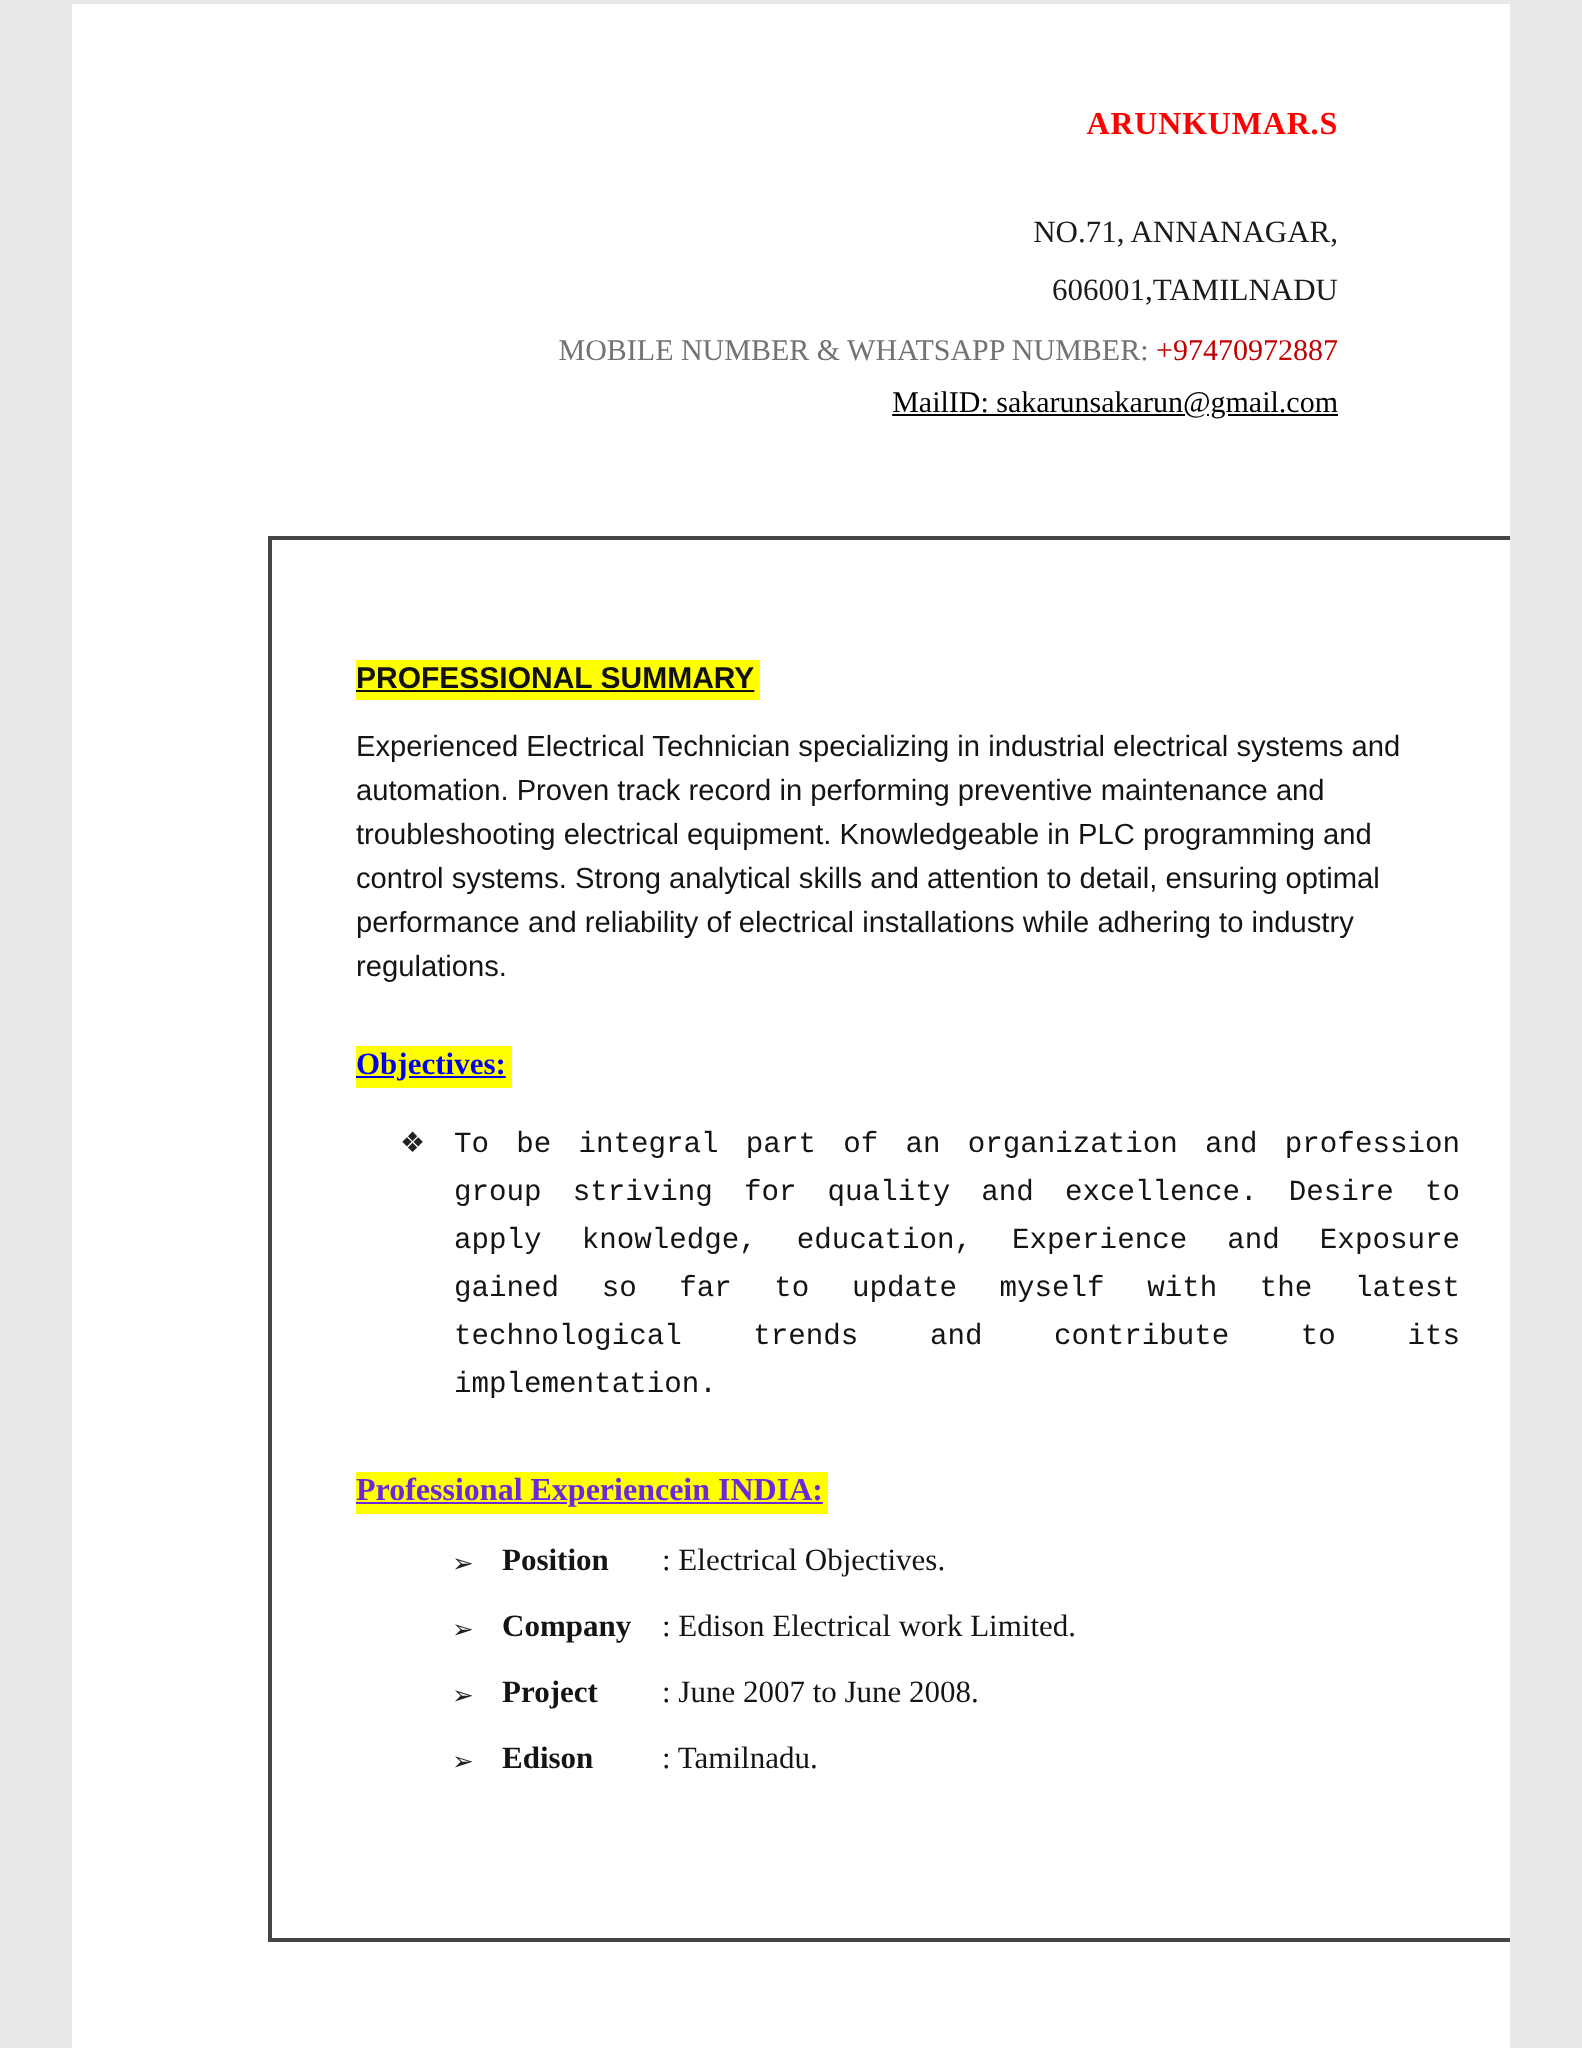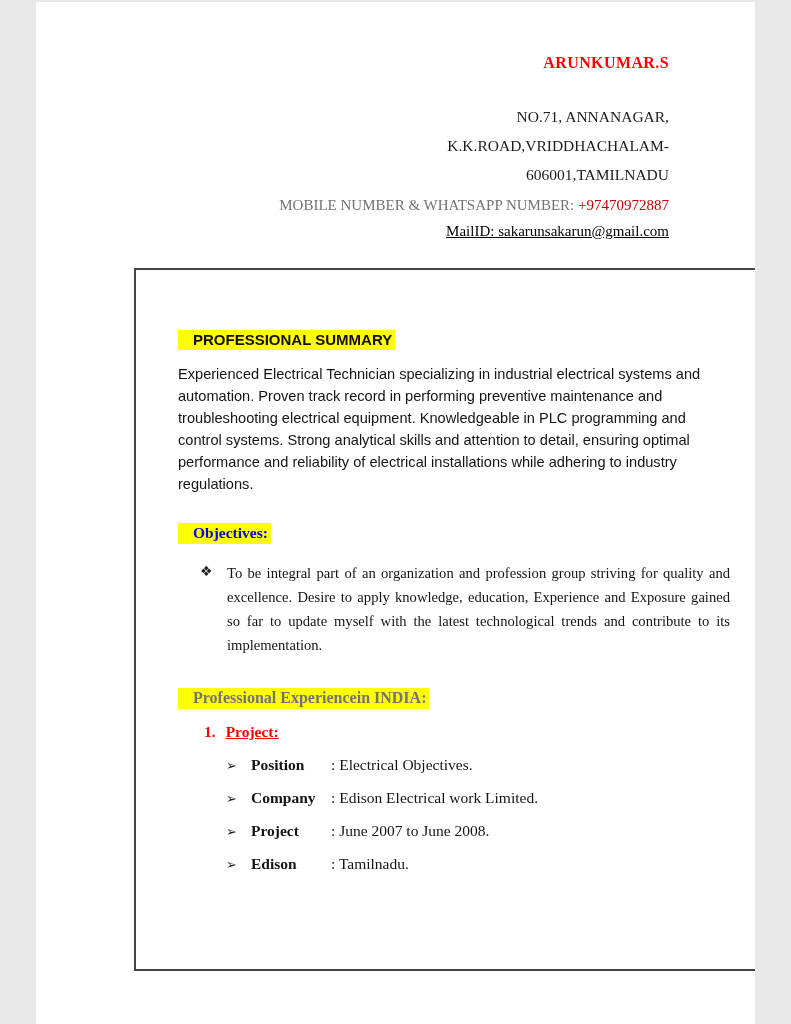--- a/index.html
+++ b/index.html
@@ -22,55 +22,54 @@
     margin-top:4px; font-size:15px; font-weight:normal; color:#000000;
     text-decoration:underline; cursor:pointer;
   }
   
   .box {
     position:absolute; left:98px; top:266px; width:638px; height:703px;
     border:2px solid #454545; background:#fff;
   }
   .box-inner { padding:60px 38px 0 42px; }
   .hl {
-    display:inline-block; background:#ffff00; padding:1px 3px 2px 15px;
-    font-weight:bold;
+    display:inline-block; background:#ffff00; padding:1px 3px 2px 0;
+    text-decoration:underline; font-weight:bold;
   }
   .summary-heading {
     font-family:"Liberation Sans", sans-serif; font-size:15px; color:#111;
   }
   .summary-text {
     margin-top:13px; font-family:"Liberation Sans", sans-serif;
     font-size:14.6px; line-height:22px; color:#141414;
   }
   .objectives-heading { margin-top:28px; font-size:15.5px; color:#0000ee; }
   .bullet-row { margin-top:17px; display:flex; padding-left:22px; }
   .bullet-glyph { width:27px; flex:none; font-size:14px; color:#222; padding-top:2px; }
   .bullet-text {
-    font-family:Liberation Serif, serif; font-size:14.6px;
+    font-family:Liberation Mono, monospace; font-size:14.6px;
     line-height:24px; color:#141414; text-align:justify; padding-right:2px;
   }
-  .exp-heading { margin-top:31px; font-size:16px; color:#737373; }
+  .exp-heading { margin-top:31px; font-size:16px; color:#6d28d9; }
   .project-line { margin-top:14px; padding-left:26px; font-size:15.5px; color:#ff0000; font-weight:bold; }
   .project-num { margin-right:10px; }
   .project-label { text-decoration:underline; }
   .item-row { display:flex; margin-top:15px; padding-left:48px; font-size:15.5px; color:#141414; }
   .item-arrow { width:25px; flex:none; font-size:13px; padding-top:2px; color:#222; }
   .item-label { width:80px; flex:none; font-weight:bold; }
   .item-value { }
 </style>
 </head>
 <body>
 
 <div class="page">
 
   <div class="header">
     <div class="name">ARUNKUMAR.S</div>
     <div class="addr-line">NO.71, ANNANAGAR,</div>
-    <div class="addr-line">K.K.ROAD,VRIDDHACHALAM-</div>
     <div class="addr-line">606001,TAMILNADU</div>
     <div class="mobile-line">
       <span class="mobile-label">MOBILE NUMBER &amp; WHATSAPP NUMBER: </span><span class="mobile-number">+97470972887</span>
     </div>
     <div class="mail-line">MailID: sakarunsakarun@gmail.com</div>
   </div>
 
   <div class="box">
     <div class="box-inner">
 
@@ -84,23 +83,20 @@
 
       <div class="bullet-row">
         <span class="bullet-glyph">❖</span>
         <span class="bullet-text">To be integral part of an organization and profession group striving for quality and excellence. Desire to apply knowledge, education, Experience and Exposure gained so far to update myself with the latest technological trends and contribute to its implementation.</span>
       </div>
 
       <div>
         <span class="hl exp-heading" style="display:inline-block;">Professional Experiencein INDIA:</span>
       </div>
 
-      <div class="project-line">
-        <span class="project-num">1.</span><span class="project-label">Project:</span>
-      </div>
 
       <div class="item-row">
         <span class="item-arrow">➢</span>
         <span class="item-label">Position</span>
         <span class="item-value">: Electrical Objectives.</span>
       </div>
 
       <div class="item-row">
         <span class="item-arrow">➢</span>
         <span class="item-label">Company</span>

